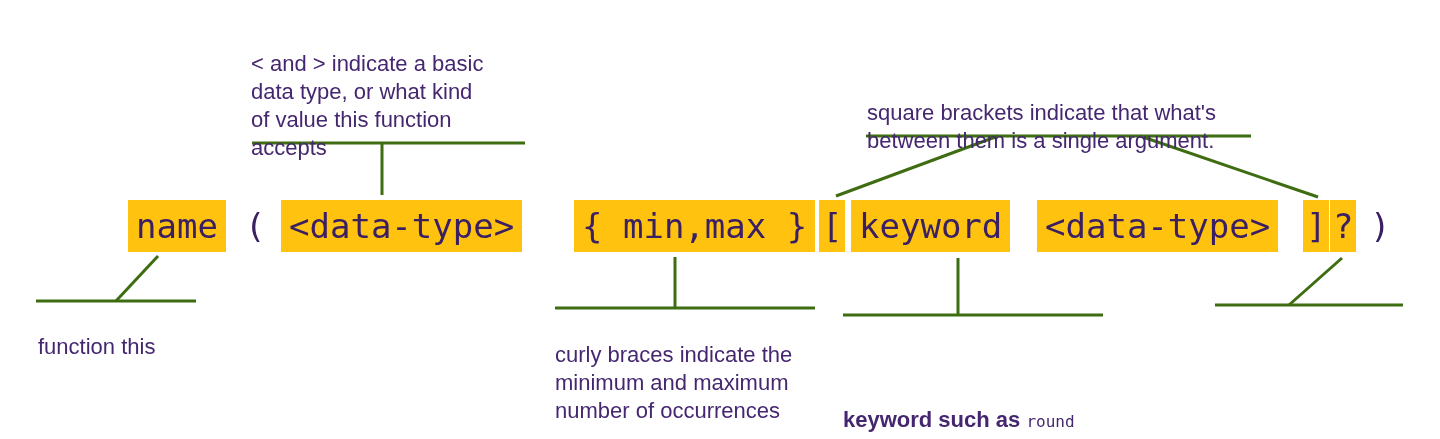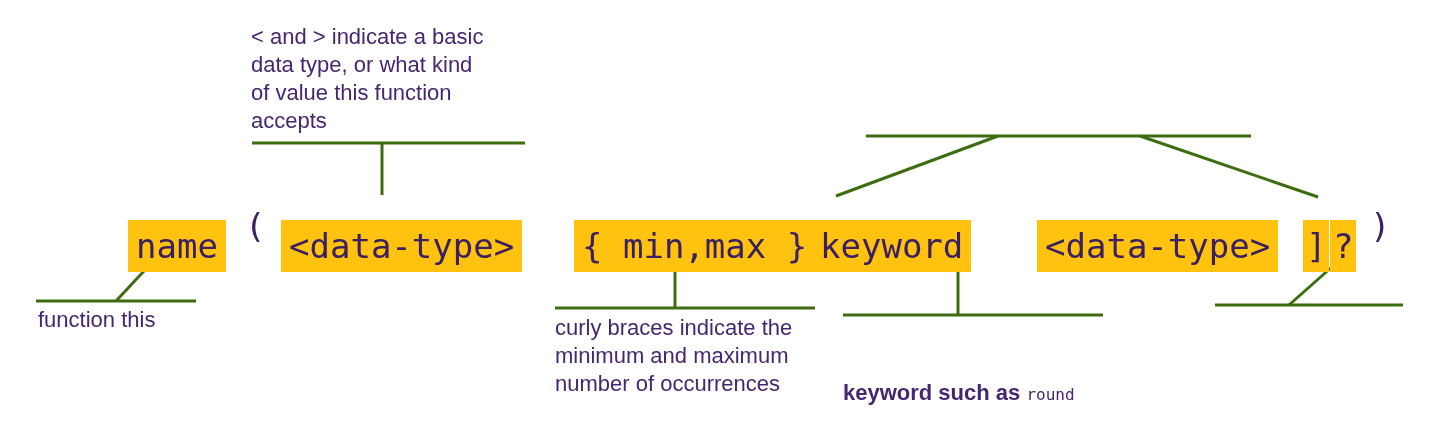--- a/index.html
+++ b/index.html
@@ -21,29 +21,30 @@
   .tok {
     position: absolute;
     top: 200px;
     height: 52px;
     line-height: 52px;
     font-family: "DejaVu Sans Mono", monospace;
     font-size: 34px;
     color: #3a2063;
     white-space: pre;
   }
-  .tok.hl { background: #ffc20e; padding: 0 8px; margin-top: 20px; }
+  .tok.hl { background: #ffc20e; padding: 0 8px; }
   .tok.hl.narrow { padding: 0 3px; }
   
   .note {
     position: absolute;
     font-size: 22px;
     line-height: 28px;
     color: #452770;
     white-space: pre;
+    margin-top: 27px;
   }
   .note .mono {
     font-family: "DejaVu Sans Mono", monospace;
     font-size: 16px;
     white-space: pre;
   }
   .note .seg { white-space: pre; font-weight: bold; }
 </style>
 </head>
 <body>
@@ -72,31 +73,33 @@
       <line x1="1342" y1="258" x2="1289" y2="305"></line>
       <line x1="1215" y1="305" x2="1403" y2="305"></line>
     </g>
   </svg>
 
   <span class="tok hl" style="left:128px">name</span>
   <span class="tok" style="left:245px">(</span>
   <span class="tok hl" style="left:281px">&lt;data-type&gt;</span>
   <span class="tok hl" style="left:574px">{ min,max }</span>
   <span class="tok hl narrow" style="left:819px">[</span>
-  <span class="tok hl" style="left:812px">keyword</span>
+  <span class="tok hl" style="left:851px">keyword</span>
   <span class="tok hl" style="left:1037px">&lt;data-type&gt;</span>
   <span class="tok hl narrow" style="left:1303px">]</span>
   <span class="tok hl narrow" style="left:1330px">?</span>
   <span class="tok" style="left:1370px">)</span>
 
   <div class="note" style="left:251px; top:23px">&lt; and &gt; indicate a basic
 data type, or what kind
 of value this function
 accepts</div>
 
+  <div class="note" style="left:867px; top:72px">square brackets indicate that what's
+between them is a single argument.</div>
 
   <div class="note" style="left:38px; top:306px">function this</div>
 
   <div class="note" style="left:555px; top:314px">curly braces indicate the
 minimum and maximum
 number of occurrences</div>
 
   <div class="note" style="left:843px; top:323px">
     <div><span class="seg">keyword such as </span><span class="mono">round</span></div>
     

